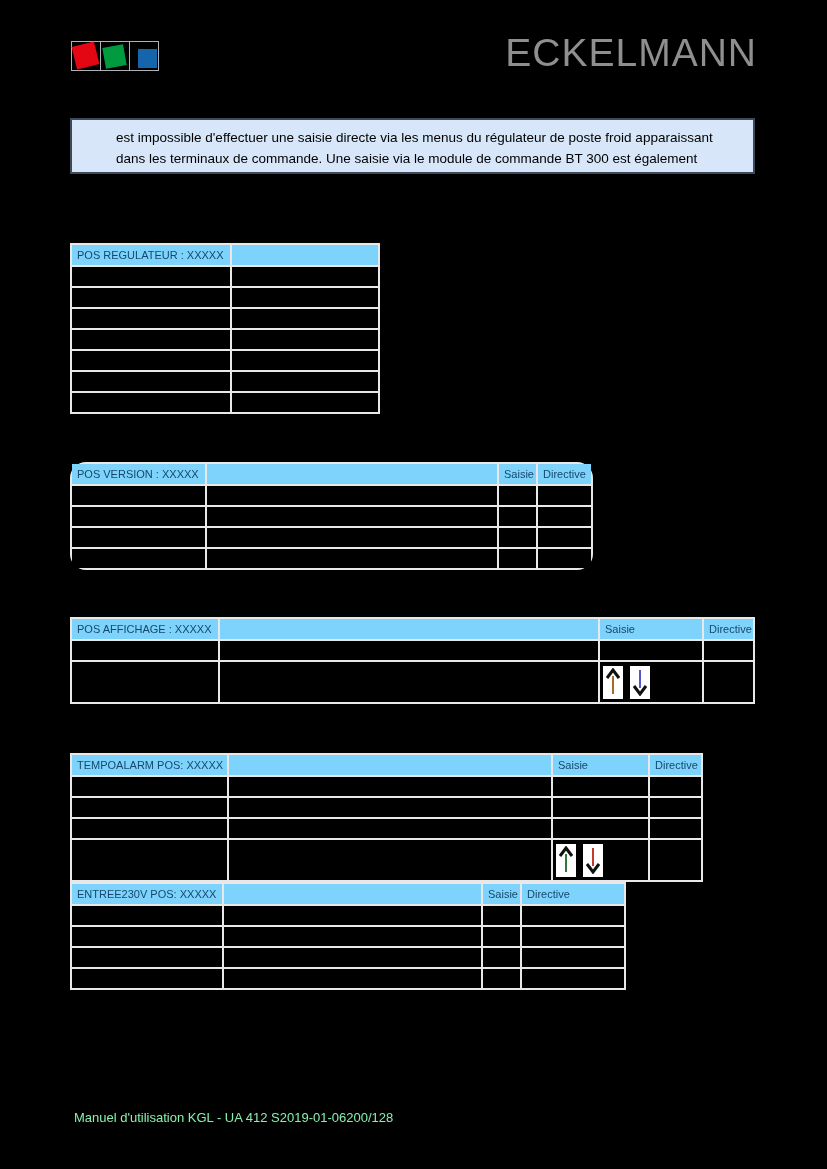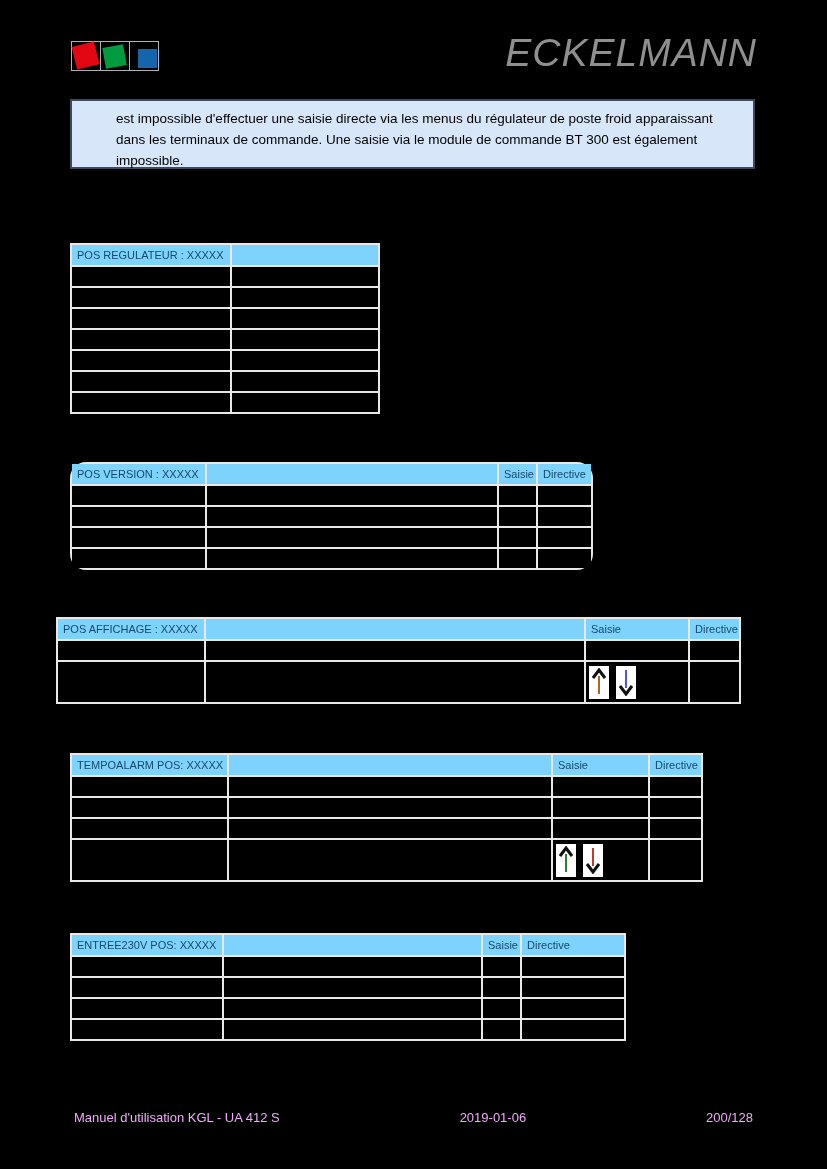--- a/index.html
+++ b/index.html
@@ -10,38 +10,38 @@
   .logo{position:absolute;left:71px;top:41px;display:flex;border:1px solid #aeb3b9;background:#000;}
   .logo-cell{width:28px;height:28px;border-right:1px solid #aeb3b9;position:relative;}
   .logo-cell:last-child{border-right:none;}
   .sq{position:absolute;display:block;}
   .sq-red{width:23px;height:23px;left:2px;top:2px;transform:rotate(-14deg);}
   .sq-green{width:21px;height:21px;left:3px;top:4px;transform:rotate(-10deg);}
   .sq-blue{width:19px;height:19px;right:1px;bottom:2px;}
 
   
   .brand{position:absolute;top:33px;right:70px;font-size:39px;font-weight:300;
-         color:#8f8f8f;letter-spacing:1px;line-height:1;font-style:italic;}
+         color:#8f8f8f;letter-spacing:1px;line-height:1;}
 
   
-  .notice{position:absolute;left:70px;top:99px;width:685px;height:70px;box-sizing:border-box;
+  .notice{position:absolute;left:70px;top:118px;width:685px;height:56px;box-sizing:border-box;
           background:#d7e6f8;border:2px solid #3c4a5a;
           padding:7px 12px 0 44px;font-size:13.5px;line-height:21px;color:#000;}
 
   
   .tbl{position:absolute;display:grid;gap:2px;background:#e8e8e8;border:2px solid #e8e8e8;}
   .th{background:#7dd3fc;color:#17486b;font-weight:normal;font-size:11px;
       display:flex;align-items:center;padding:0 5px;overflow:hidden;white-space:nowrap;}
   .td{background:#000;}
   .arrow-cell{display:flex;align-items:center;gap:7px;padding-left:3px;}
   .key{width:20px;height:33px;background:#fff;display:flex;align-items:center;justify-content:center;}
 
   
   .footer{position:absolute;left:74px;top:1110px;width:679px;display:flex;
-          justify-content:space-between;font-size:13px;color:#f0abfc;}
+          font-size:13px;color:#86efac;}
 </style>
 </head>
 <body>
 
 <div class="page">
 
   <div class="logo">
     <div class="logo-cell">
       <span class="sq sq-red" style="background:#e30613"></span>
     </div>
@@ -94,21 +94,21 @@
     <div class="td"></div>
       <div class="td"></div>
       <div class="td"></div>
       <div class="td"></div>
     <div class="td"></div>
       <div class="td"></div>
       <div class="td"></div>
       <div class="td"></div>
   </div>
 
-  <div class="tbl" style="left:56px;top:617px;grid-template-columns:146px 378px 102px 49px;grid-template-rows:20px 19px 40px;text-align:right;">
+  <div class="tbl" style="left:70px;top:617px;grid-template-columns:146px 378px 102px 49px;grid-template-rows:20px 19px 40px;text-align:right;">
     <div class="th">POS AFFICHAGE : XXXXX</div>
     <div class="th"></div>
     <div class="th">Saisie</div>
     <div class="th">Directive</div>
     <div class="td"></div>
       <div class="td"></div>
       <div class="td"></div>
       <div class="td"></div>
     <div class="td"></div>
     <div class="td"></div>
@@ -158,21 +158,21 @@
       <span class="key">
         <svg width="14" height="28" viewBox="0 0 14 28">
           <line x1="7" y1="2" x2="7" y2="20" stroke="#c43a2e" stroke-width="2"></line>
           <path d="M1 18 L7 26 L13 18" fill="none" stroke="#111" stroke-width="3"></path>
         </svg>
       </span>
     </div>
     <div class="td"></div>
   </div>
 
-  <div class="tbl" style="left:70px;top:933px;grid-template-columns:150px 257px 37px 102px;grid-template-rows:20px repeat(4,19px);">
+  <div class="tbl" style="left:70px;top:882px;grid-template-columns:150px 257px 37px 102px;grid-template-rows:20px repeat(4,19px);">
     <div class="th">ENTREE230V POS: XXXXX</div>
     <div class="th"></div>
     <div class="th">Saisie</div>
     <div class="th">Directive</div>
     <div class="td"></div>
       <div class="td"></div>
       <div class="td"></div>
       <div class="td"></div>
     <div class="td"></div>
       <div class="td"></div>

